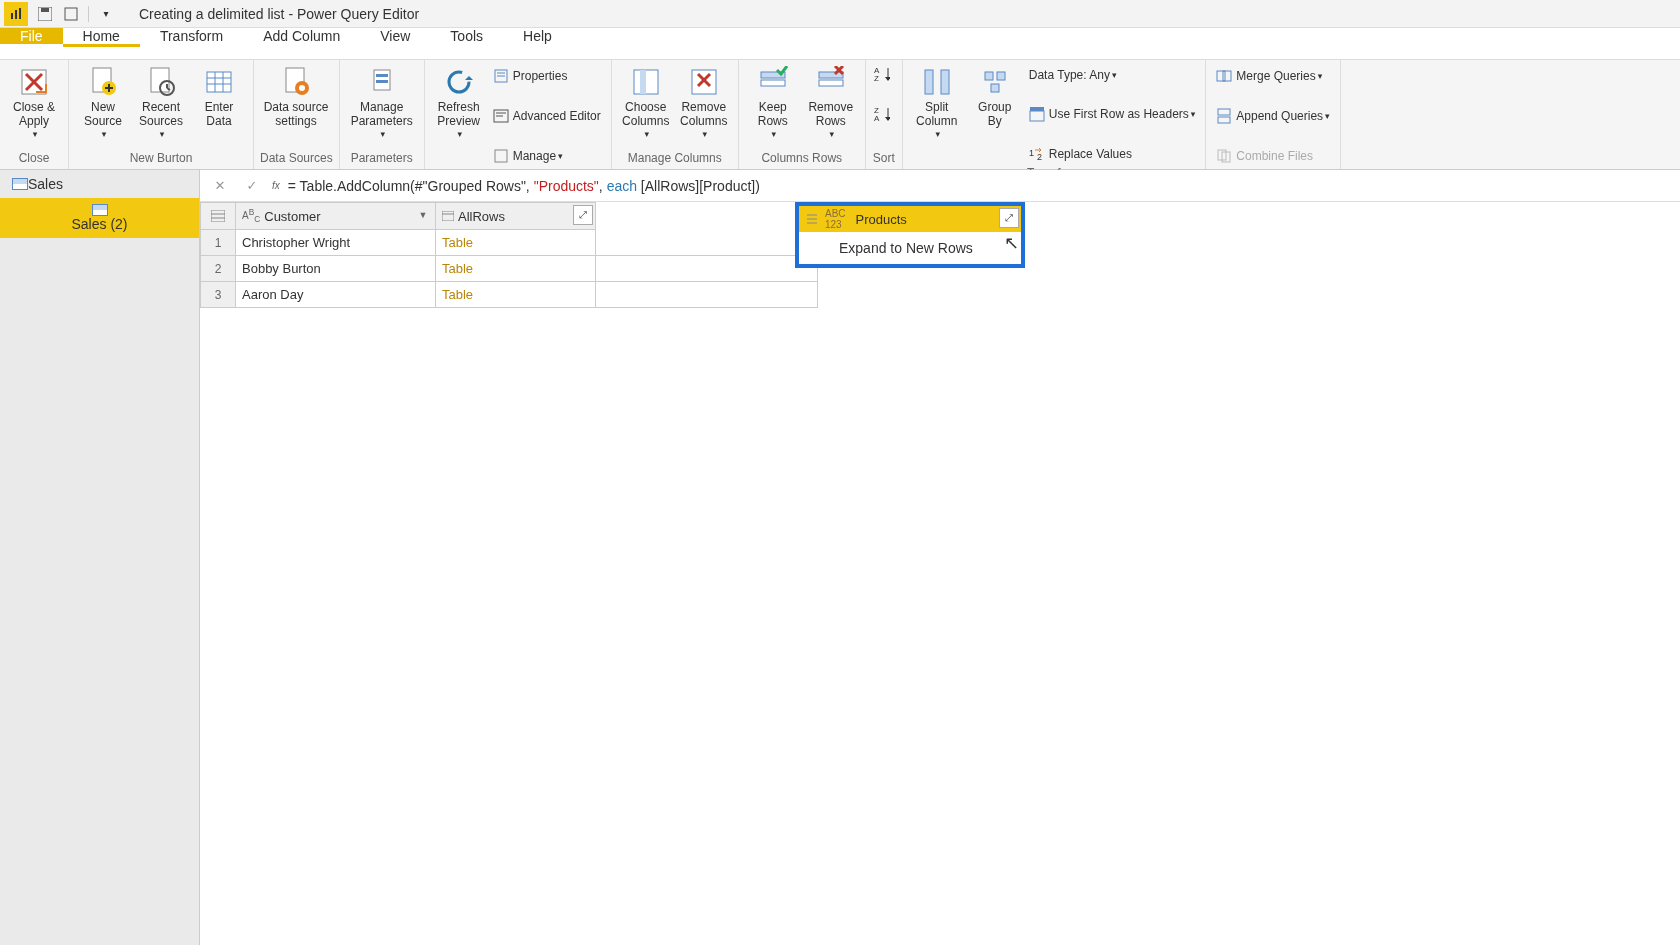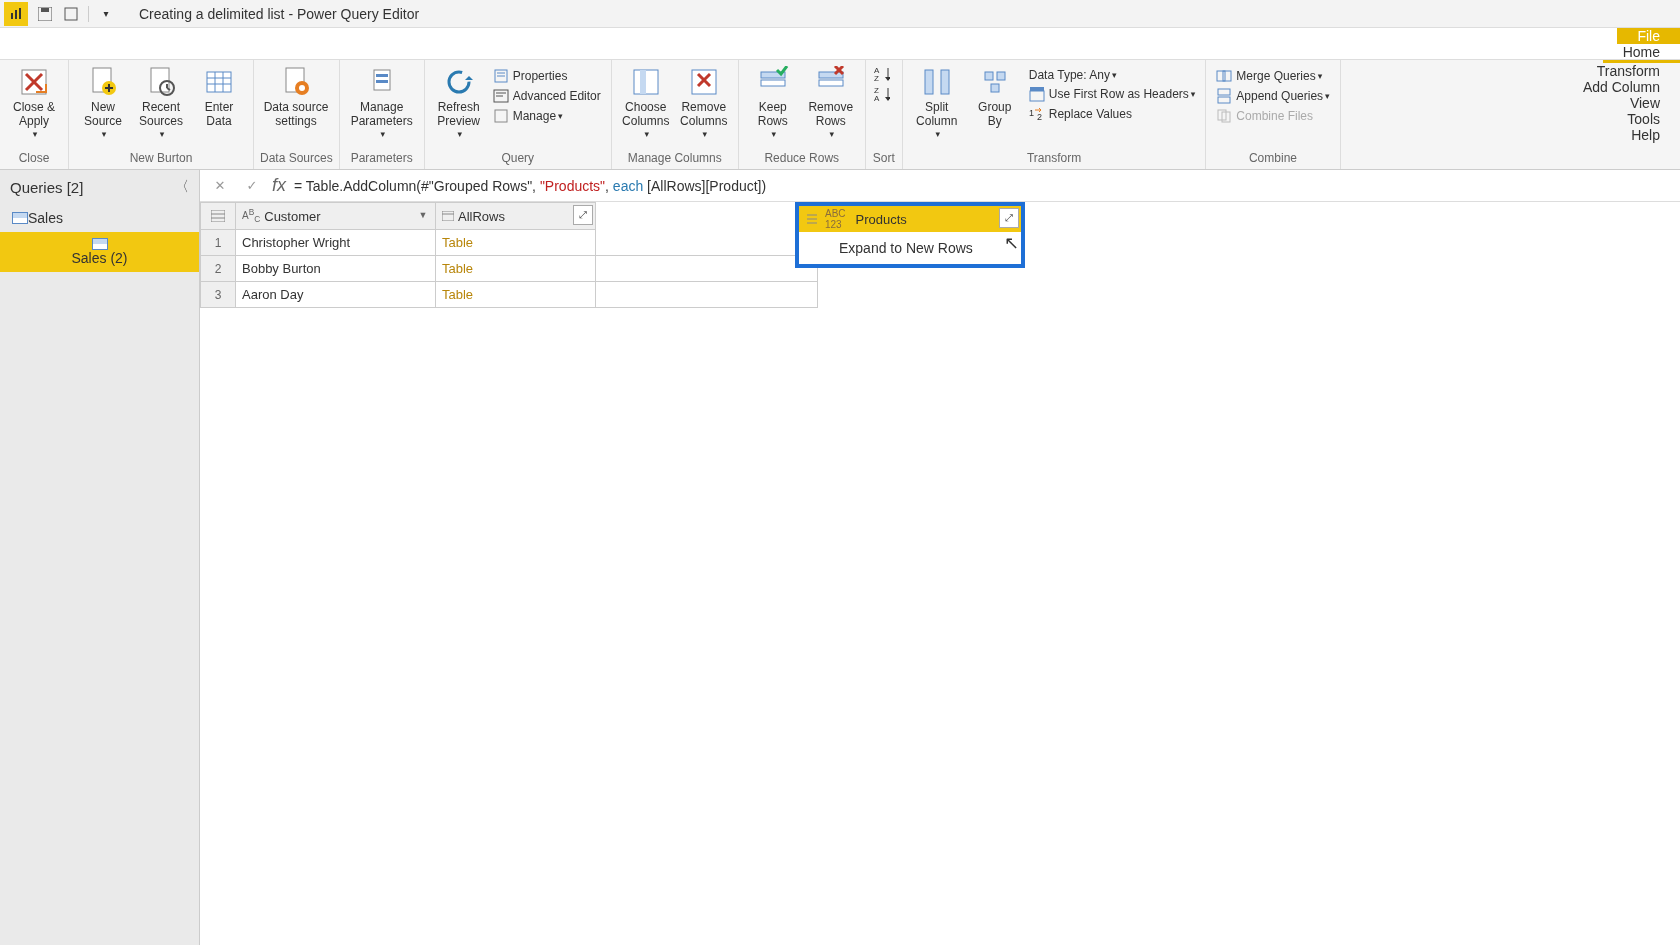--- a/index.html
+++ b/index.html
@@ -6,56 +6,56 @@
 body { background: #fff; font-size: 13px; color: #333; overflow: hidden; width: 1680px; height: 945px; }
 
 
 .titlebar { height: 28px; background: #f3f3f3; display: flex; align-items: center; border-bottom: 1px solid #ddd; }
 .app-icon { width: 24px; height: 24px; background: #f2c811; margin: 0 4px; display: flex; align-items: center; justify-content: center; font-weight: bold; font-size: 10px; }
 .qat-btn { width: 22px; height: 22px; display: flex; align-items: center; justify-content: center; margin: 0 2px; cursor: pointer; }
 .qat-sep { width: 1px; height: 16px; background: #ccc; margin: 0 4px; }
 .title-text { margin-left: 20px; font-size: 14px; }
 
 
-.menu-tabs { height: 32px; background: #fff; display: flex; align-items: flex-end; border-bottom: 1px solid #ddd; flex-direction: column; }
+.menu-tabs { height: 32px; background: #fff; display: flex; align-items: flex-start; border-bottom: 1px solid #ddd; }
 .menu-tab { padding: 0 20px; display: flex; align-items: center; font-size: 14px; cursor: pointer; }
 .menu-tab.file { background: #e6b800; color: #fff; font-weight: 500; }
 .menu-tab.active { border-bottom: 3px solid #e6b800; }
 
 
 .ribbon { height: 110px; background: #f5f5f5; display: flex; border-bottom: 1px solid #ccc; }
 .ribbon-group { display: flex; flex-direction: column; border-right: 1px solid #ddd; padding: 2px 6px 0 6px; }
 .ribbon-group-content { flex: 1; display: flex; align-items: flex-start; gap: 2px; }
 .ribbon-group-label { text-align: center; font-size: 12px; color: #666; padding: 2px 0 4px 0; }
 .rbtn-large { width: 56px; display: flex; flex-direction: column; align-items: center; padding: 4px 2px; cursor: pointer; }
 .rbtn-large .ricon { width: 32px; height: 32px; margin-bottom: 2px; }
 .rbtn-large .rlabel { font-size: 12px; text-align: center; line-height: 1.2; }
 .rbtn-small { display: flex; align-items: center; padding: 2px 4px; cursor: pointer; font-size: 12px; white-space: nowrap; }
 .rbtn-small .ricon { width: 16px; height: 16px; margin-right: 4px; flex-shrink: 0; }
-.rcol { display: flex; flex-direction: column; gap: 0; padding-top: 4px; }
+.rcol { display: flex; flex-direction: column; gap: 20px; padding-top: 4px; }
 .drop-arrow::after { content: "▾"; font-size: 9px; margin-left: 2px; }
 
 
 .ricon { display: inline-flex; align-items: center; justify-content: center; }
 svg { display: block; }
 
 
 .main { display: flex; height: calc(945px - 28px - 32px - 110px); }
 .sidebar { width: 200px; background: #eaeaea; border-right: 1px solid #ccc; }
 .sidebar-header { display: flex; align-items: center; justify-content: space-between; padding: 8px 10px; font-size: 15px; }
 .query-item { display: flex; align-items: center; padding: 6px 12px; cursor: pointer; gap: 0; font-size: 14px; }
 .query-item.selected { background: #f2c811; flex-direction: column; }
 .table-icon { width: 16px; height: 12px; border: 1px solid #5a8ac6; background: linear-gradient(#c5d9f1 50%, #fff 50%); }
 
 .content { flex: 1; background: #fff; position: relative; }
 
 
 .formula-bar { height: 32px; display: flex; align-items: center; border-bottom: 1px solid #ddd; padding: 0 8px; gap: 8px; }
 .fb-btn { width: 24px; height: 24px; display: flex; align-items: center; justify-content: center; color: #999; cursor: pointer; }
-.fx-label { font-style: italic; font-size: 18px; color: #666; }
+.fx-label { font-style: italic; font-size: 10px; color: #666; }
 .formula-text { font-family: Consolas, monospace; font-size: 14px; }
 .formula-text .kw { color: #2a7ab0; }
 .formula-text .str { color: #c02020; }
 
 
 .grid { position: relative; }
 .grid-header { display: flex; height: 28px; }
 .grid-corner { width: 36px; border: 1px solid #ccc; background: #efefef; display:flex; align-items:center; justify-content:center; }
 .gcol-head { border: 1px solid #ccc; border-left: none; background: #efefef; display: flex; align-items: center; padding: 0 6px; font-size: 13px; position: relative; }
 .type-icon { font-size: 10px; margin-right: 4px; color: #666; }
@@ -307,21 +307,21 @@
               <rect x="4" y="6" width="24" height="6" fill="#c5d9f1" stroke="#5a8ac6"></rect>
               <rect x="4" y="14" width="24" height="6" fill="#fff" stroke="#5a8ac6"></rect>
               <line x1="20" y1="0" x2="28" y2="8" stroke="#c0392b" stroke-width="3"></line>
               <line x1="28" y1="0" x2="20" y2="8" stroke="#c0392b" stroke-width="3"></line>
             </svg>
           </span>
         <span class="rlabel" style="white-space:pre-line;">Remove
 Rows</span>
       </div>
     </div>
-    <div class="ribbon-group-label">Reduce Rows</div>
+    <div class="ribbon-group-label">Columns Rows</div>
   </div>
 
   <div class="ribbon-group">
     <div class="ribbon-group-content">
       <div class="rcol" style="padding-top:2px;">
         <div class="rbtn-small" style="padding:2px;">
             <span class="ricon">
               <svg width="20" height="16">
                 <text x="0" y="7" font-size="8" fill="#333">A</text>
                 <text x="0" y="15" font-size="8" fill="#333">Z</text>
@@ -428,24 +428,20 @@
           </div>
       </div>
     </div>
     <div class="ribbon-group-label">Combine</div>
   </div>
 
 </div>
 
 <div class="main">
   <div class="sidebar">
-    <div class="sidebar-header">
-      <span>Queries [2]</span>
-      <span class="collapse-caret">〈</span>
-    </div>
     <div class="query-item">
       <span class="table-icon"></span>
       <span>Sales</span>
     </div>
     <div class="query-item selected">
       <span class="table-icon"></span>
       <span>Sales (2)</span>
     </div>
   </div>
 

